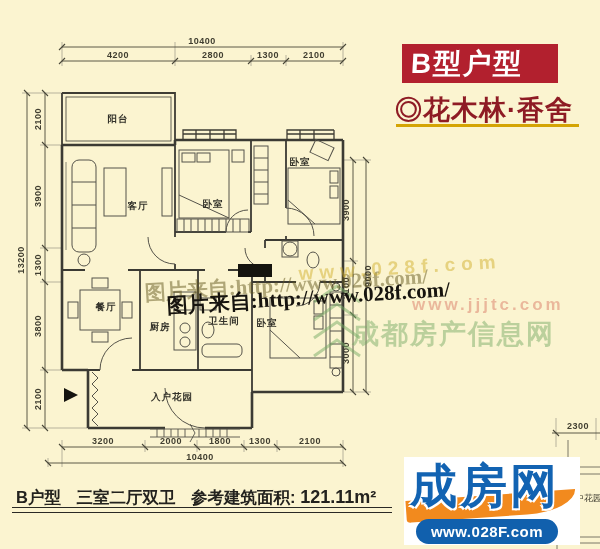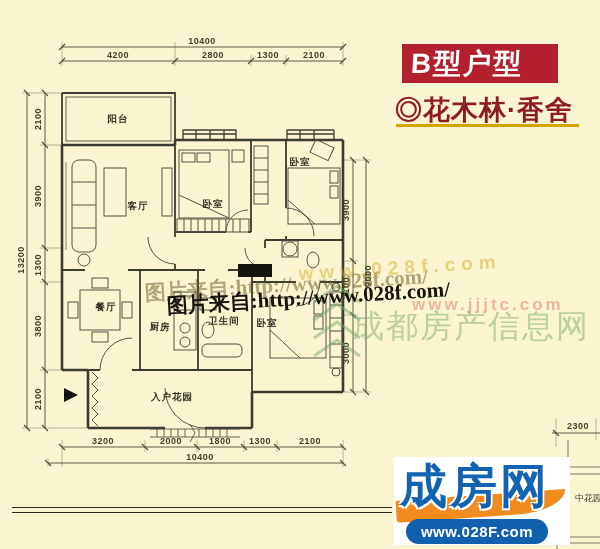--- a/index.html
+++ b/index.html
@@ -17,31 +17,31 @@
   
   .wm{position:absolute;white-space:nowrap;transform-origin:left top;pointer-events:none;}
   .wm-ghost{left:144px;top:279px;font-family:"Liberation Serif",serif;font-weight:700;font-size:21px;
          color:rgba(100,88,30,.5);transform:rotate(-3.4deg);}
   .wm-credit{left:166px;top:292px;font-family:"Liberation Serif",serif;font-weight:700;font-size:21px;
          color:#17140f;transform:rotate(-3.4deg);}
   .wm-yellow{left:298px;top:263px;font-weight:700;font-size:19px;letter-spacing:6px;
          color:rgba(210,175,45,.5);transform:rotate(-3.4deg);}
   .wm-red{left:412px;top:295px;font-weight:700;font-size:17px;letter-spacing:3px;
          color:rgba(200,60,50,.33);}
-  .wm-green-text{left:352px;top:305px;font-weight:400;font-size:32px;letter-spacing:2px;
+  .wm-green-text{left:352px;top:316px;font-weight:700;font-size:27px;letter-spacing:2px;
          color:rgba(118,170,100,.48);}
   
   .caption{position:absolute;left:16px;top:487px;font-size:16.5px;font-weight:700;color:#23221e;
          white-space:nowrap;}
   .caption .sp{margin-right:11px;}
   .caption .area-val{font-size:18px;}
   .caption-rule{position:absolute;left:12px;top:507px;width:380px;height:4px;
          border-top:1.7px solid #2a2925;border-bottom:1.7px solid #2a2925;}
   
-  .logo-box{position:absolute;left:394px;top:457px;width:176px;height:88px;background:#fff;}
+  .logo-box{position:absolute;left:404px;top:457px;width:176px;height:88px;background:#fff;}
   .logo-swoosh{position:absolute;left:2px;top:38px;width:170px;height:22px;background:#f28a1e;
          border-radius:0 0 90px 8px / 0 0 40px 5px;transform:rotate(-4deg);}
   .logo-name{position:absolute;left:6px;top:-2px;font-size:47px;font-weight:900;color:#1263b2;
          letter-spacing:3px;white-space:nowrap;
          text-shadow:1.5px 1.5px 0 #fff,-1.5px -1.5px 0 #fff,1.5px -1.5px 0 #fff,-1.5px 1.5px 0 #fff;}
   .logo-bar{position:absolute;left:12px;top:62px;width:142px;height:25px;background:#1160ad;
          border-radius:13px;text-align:center;line-height:25px;color:#fff;font-size:15px;font-weight:700;
          letter-spacing:.5px;}
   svg text{font-family:"Liberation Sans",sans-serif;}
   .dimtxt{font-size:9px;font-weight:600;fill:#403e30;letter-spacing:.5px;}
@@ -265,20 +265,26 @@
   </div>
   <div class="subtitle">◎花木林·香舍</div>
   <div class="subtitle-rule"></div>
 
   <div class="wm wm-ghost">图片来自:http://www.028f.com/</div>
   <div class="wm wm-yellow">www.028f.com</div>
   <div class="wm wm-credit">图片来自:http://www.028f.com/</div>
   <div class="wm wm-red">www.jjjtc.com</div>
   <div class="wm wm-green-text">成都房产信息网</div>
 
+  <div class="caption">
+    <span class="sp">B户型</span>
+    <span class="sp">三室二厅双卫</span>
+    <span>参考建筑面积:</span>
+    <span class="area-val">121.11m²</span>
+  </div>
   <div class="caption-rule"></div>
 
   <div class="logo-box">
     <div class="logo-swoosh"></div>
     <div class="logo-name">成房网</div>
     <div class="logo-bar">www.028F.com</div>
   </div>
 
 </div>
 

